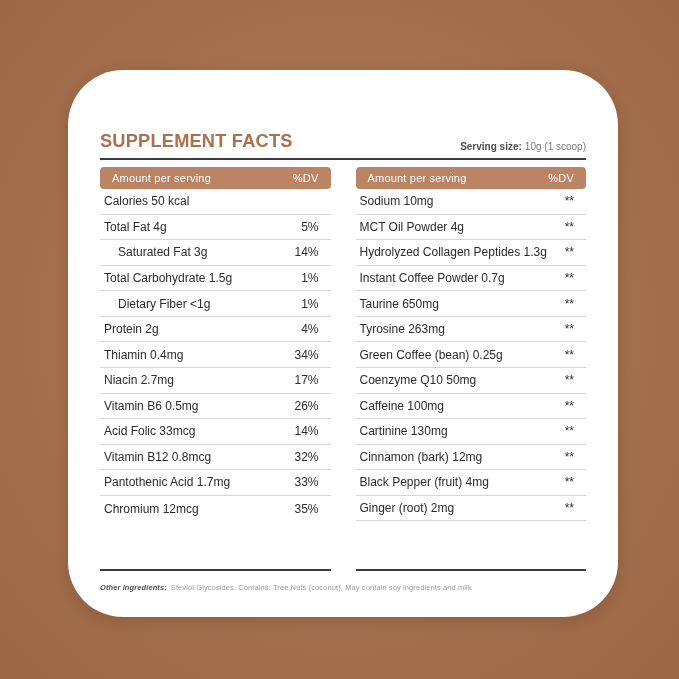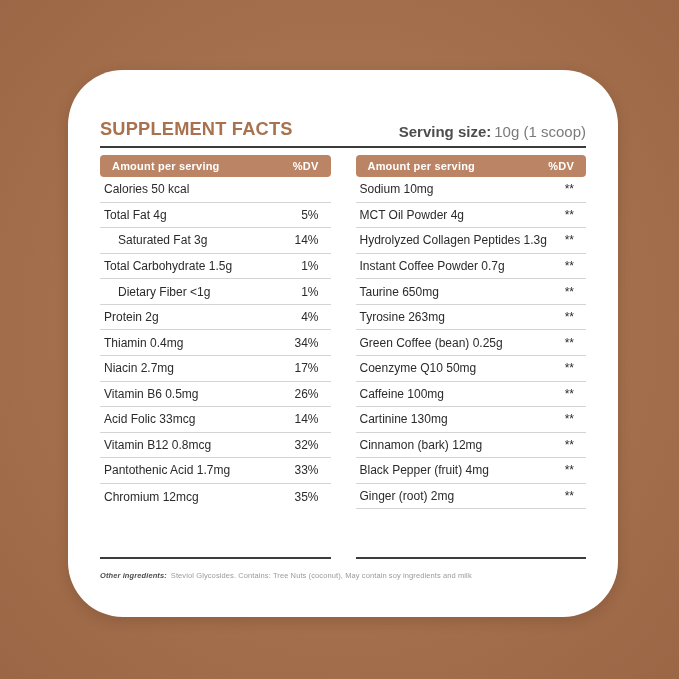--- a/index.html
+++ b/index.html
@@ -13,40 +13,40 @@
     width: 679px; height: 679px;
     background: radial-gradient(ellipse at 50% 48%, #ac7654 0%, #a5704d 55%, #9a6645 100%);
   }
   .card {
     position: absolute;
     left: 68px; top: 70px;
     width: 550px; height: 547px;
     background: #ffffff;
     border-radius: 55px;
     box-shadow: 0 4px 14px rgba(60,30,10,0.18);
-    padding: 48px 32px 0 32px;
+    padding: 60px 32px 0 32px;
   }
   
   .hdr-row {
     display: flex;
     justify-content: space-between;
     align-items: flex-end;
     border-bottom: 2px solid #3b3b3b;
     padding-bottom: 6px;
   }
   .title {
     font-size: 19px;
     font-weight: bold;
     letter-spacing: 0.2px;
     color: #a9724e;
     transform: scaleX(0.96);
     transform-origin: left bottom;
   }
   .serving {
-    font-size: 15px;
+    font-size: 10px;
     color: #7a7a7a;
     white-space: nowrap;
   }
   .serving b { color: #4d4d4d; margin-right: 3px; }
   
   .tables {
     display: flex;
     gap: 25px;
     margin-top: 7px;
   }
@@ -54,21 +54,21 @@
   .thead {
     height: 22px;
     background: #bb8464;
     border-radius: 4px;
     display: flex;
     justify-content: space-between;
     align-items: center;
     padding: 0 12px;
     color: #ffffff;
     font-size: 11px;
-    font-weight: bold;
+    font-weight: normal;
     letter-spacing: 0.2px;
   }
   .tbody {
     height: 382px;
     border-bottom: 2px solid #3b3b3b;
     overflow: hidden;
   }
   .row {
     height: 25.57px;
     display: flex;

